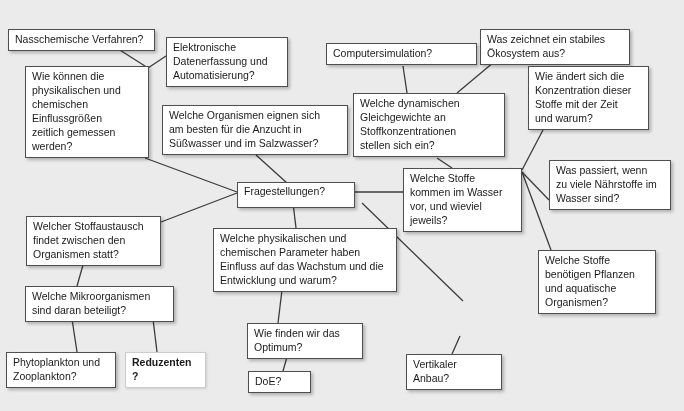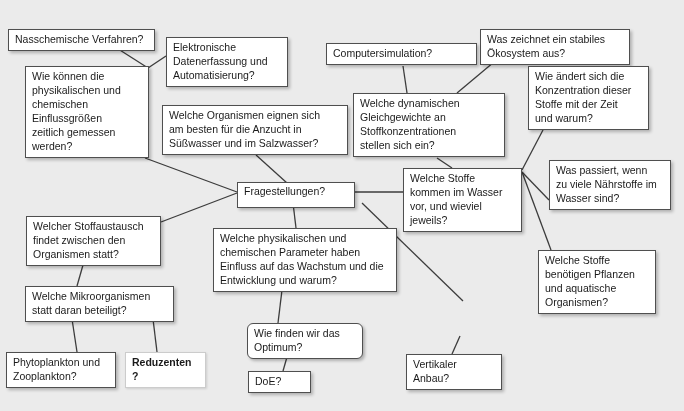--- a/index.html
+++ b/index.html
@@ -45,21 +45,21 @@
   .n-welche-dynamischen{left:353px;top:93px;width:152px;}
   .n-fragestellungen{left:237px;top:182px;width:118px;padding-top:2px;padding-bottom:8px;}
   .n-welche-stoffe-kommen{left:403px;top:168px;width:119px;}
   .n-was-passiert{left:549px;top:160px;width:122px;}
   .n-welche-stoffe-benoetigen{left:538px;top:250px;width:118px;}
   .n-welcher-stoffaustausch{left:26px;top:216px;width:135px;}
   .n-welche-mikroorganismen{left:25px;top:286px;width:149px;}
   .n-phytoplankton{left:6px;top:352px;width:110px;}
   .n-reduzenten{left:125px;top:352px;width:81px;}
   .n-welche-physikalischen{left:213px;top:228px;width:184px;}
-  .n-wie-finden{left:247px;top:323px;width:116px;border-radius:6px;}
+  .n-wie-finden{left:247px;top:323px;width:116px;}
   .n-doe{left:248px;top:371px;width:63px;}
   .n-design{left:415px;top:301px;width:97px;}
   .n-vertikaler{left:406px;top:354px;width:96px;}
 </style>
 </head>
 <body>
 
 <div class="canvas">
 
   <svg class="lines" viewBox="0 0 684 411" xmlns="http://www.w3.org/2000/svg">
@@ -131,21 +131,21 @@
   <div class="node n-welche-stoffe-benoetigen">Welche Stoffe
 benötigen Pflanzen
 und aquatische
 Organismen?</div>
 
   <div class="node n-welcher-stoffaustausch">Welcher Stoffaustausch
 findet zwischen den
 Organismen statt?</div>
 
   <div class="node n-welche-mikroorganismen">Welche Mikroorganismen
-statt daran beteiligt?</div>
+sind daran beteiligt?</div>
 
   <div class="node n-phytoplankton">Phytoplankton und
 Zooplankton?</div>
 
   <div class="node node--plain n-reduzenten">Reduzenten ?</div>
 
   <div class="node n-welche-physikalischen">Welche physikalischen und
 chemischen Parameter haben
 Einfluss auf das Wachstum und die
 Entwicklung und warum?</div>

